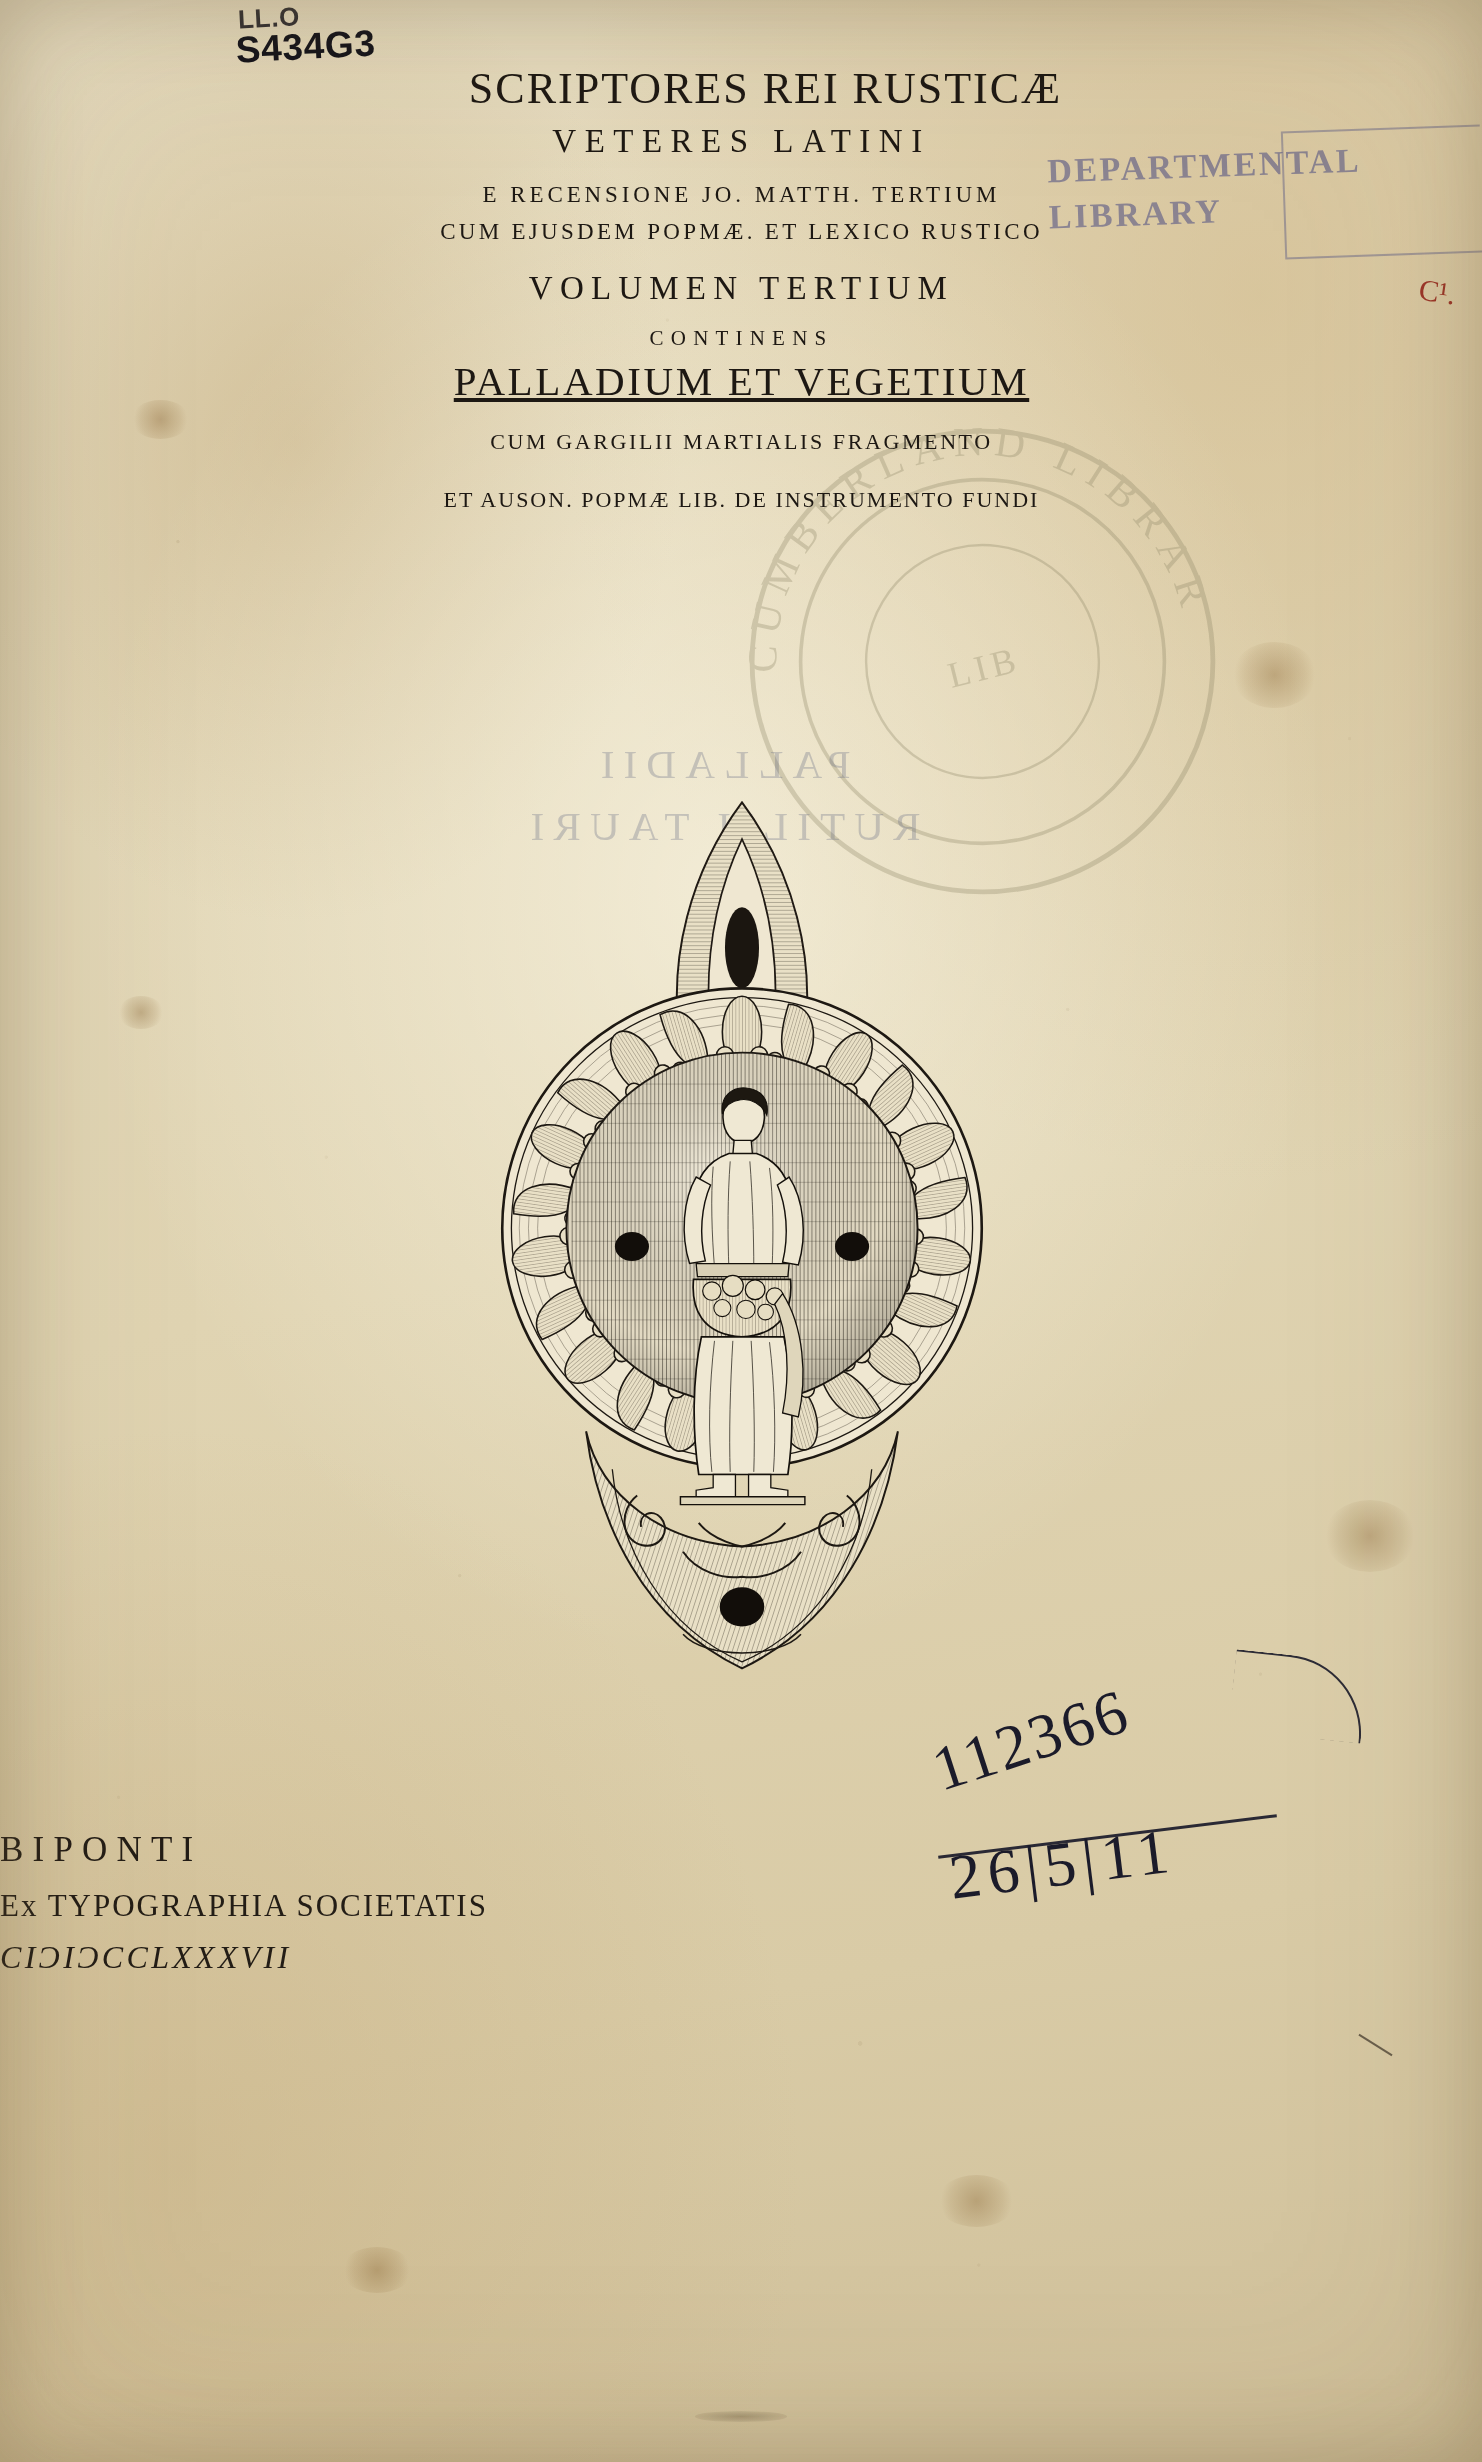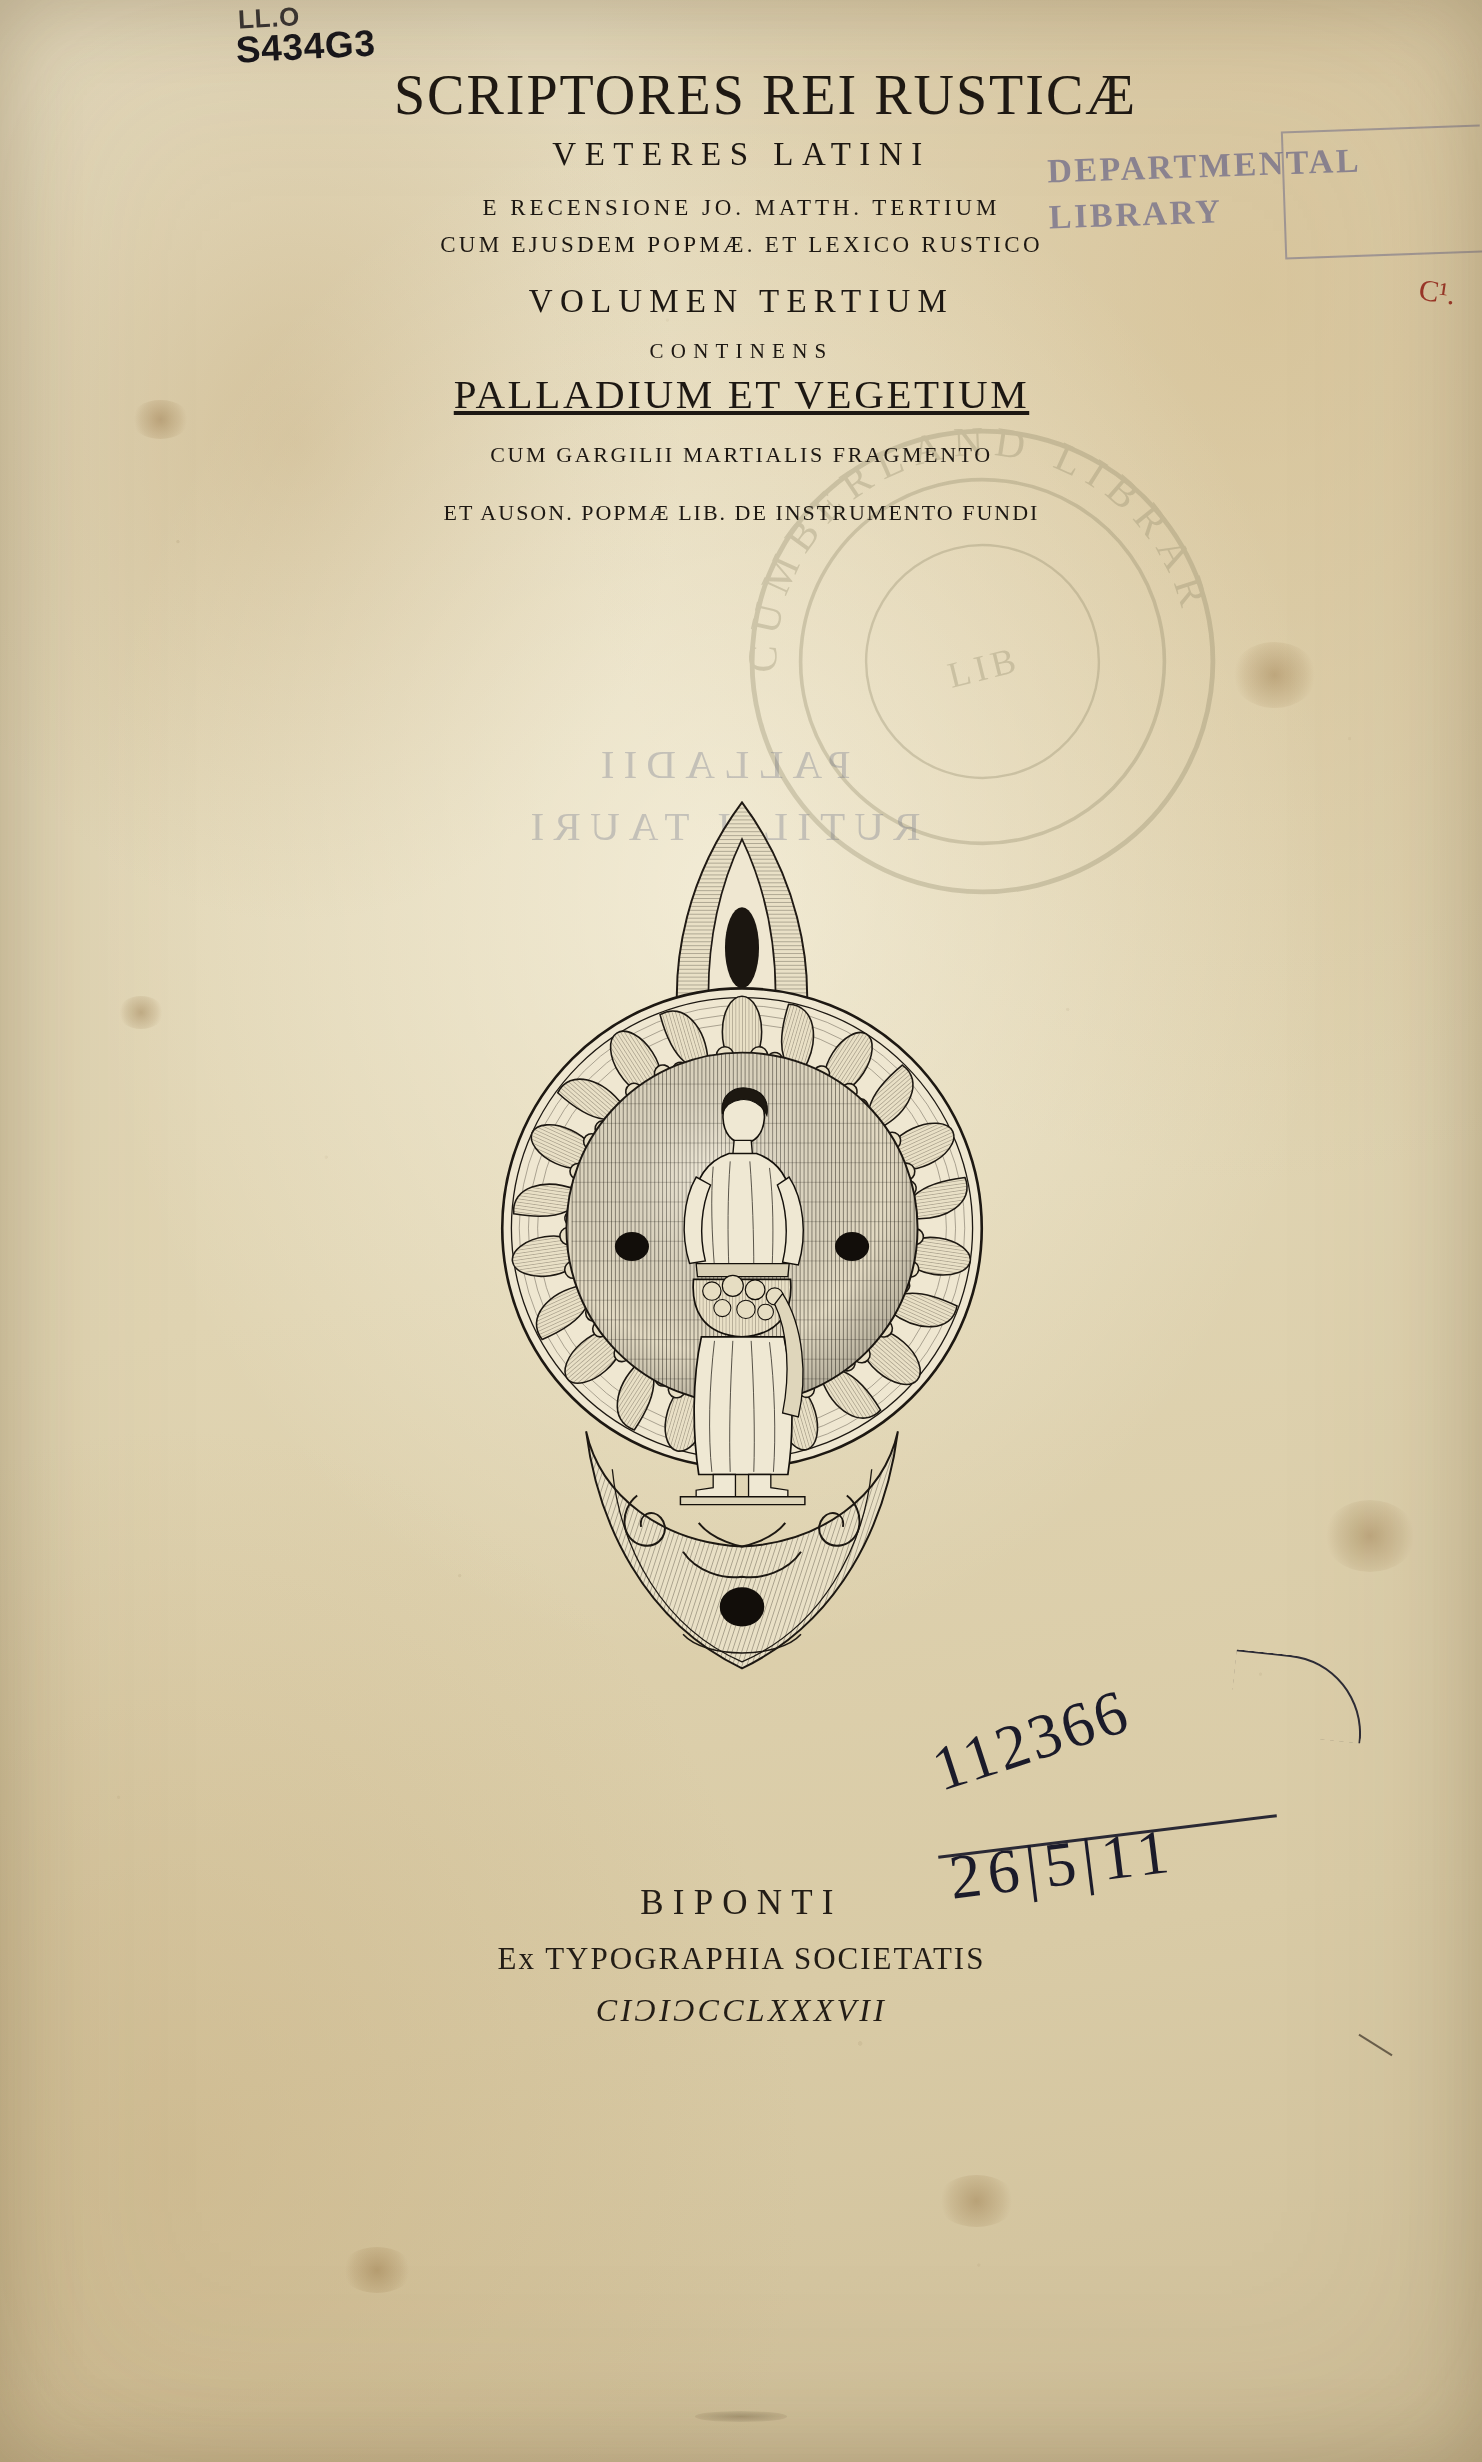--- a/index.html
+++ b/index.html
@@ -63,21 +63,21 @@
     right: 0;
     top: 63px;
     text-align: center;
   }
   .line {
     display: block;
     white-space: nowrap;
     color: #1d1813;
   }
   .l-main {
-    font-size: 56px;
+    font-size: 44px;
     letter-spacing: 2px;
     margin-bottom: 9.2px;
     font-weight: 400;
     padding-left: 48px;
   }
   .l-sub1 {
     font-size: 33px;
     letter-spacing: 8.5px;
     margin-bottom: 22px;
   }
@@ -116,22 +116,21 @@
   .l-frag2 {
     font-size: 22px;
     letter-spacing: 2px;
   }
 
   
   .imprint {
     position: absolute;
     left: 0;
     right: 0;
-    top: 1883px;
-    text-align: center;
+    top: 1830px;
   }
   .i-city {
     font-size: 35px;
     letter-spacing: 9.2px;
     margin-bottom: 18.3px;
   }
   .i-printer {
     font-size: 31px;
     letter-spacing: 2px;
     margin-bottom: 14.4px;

